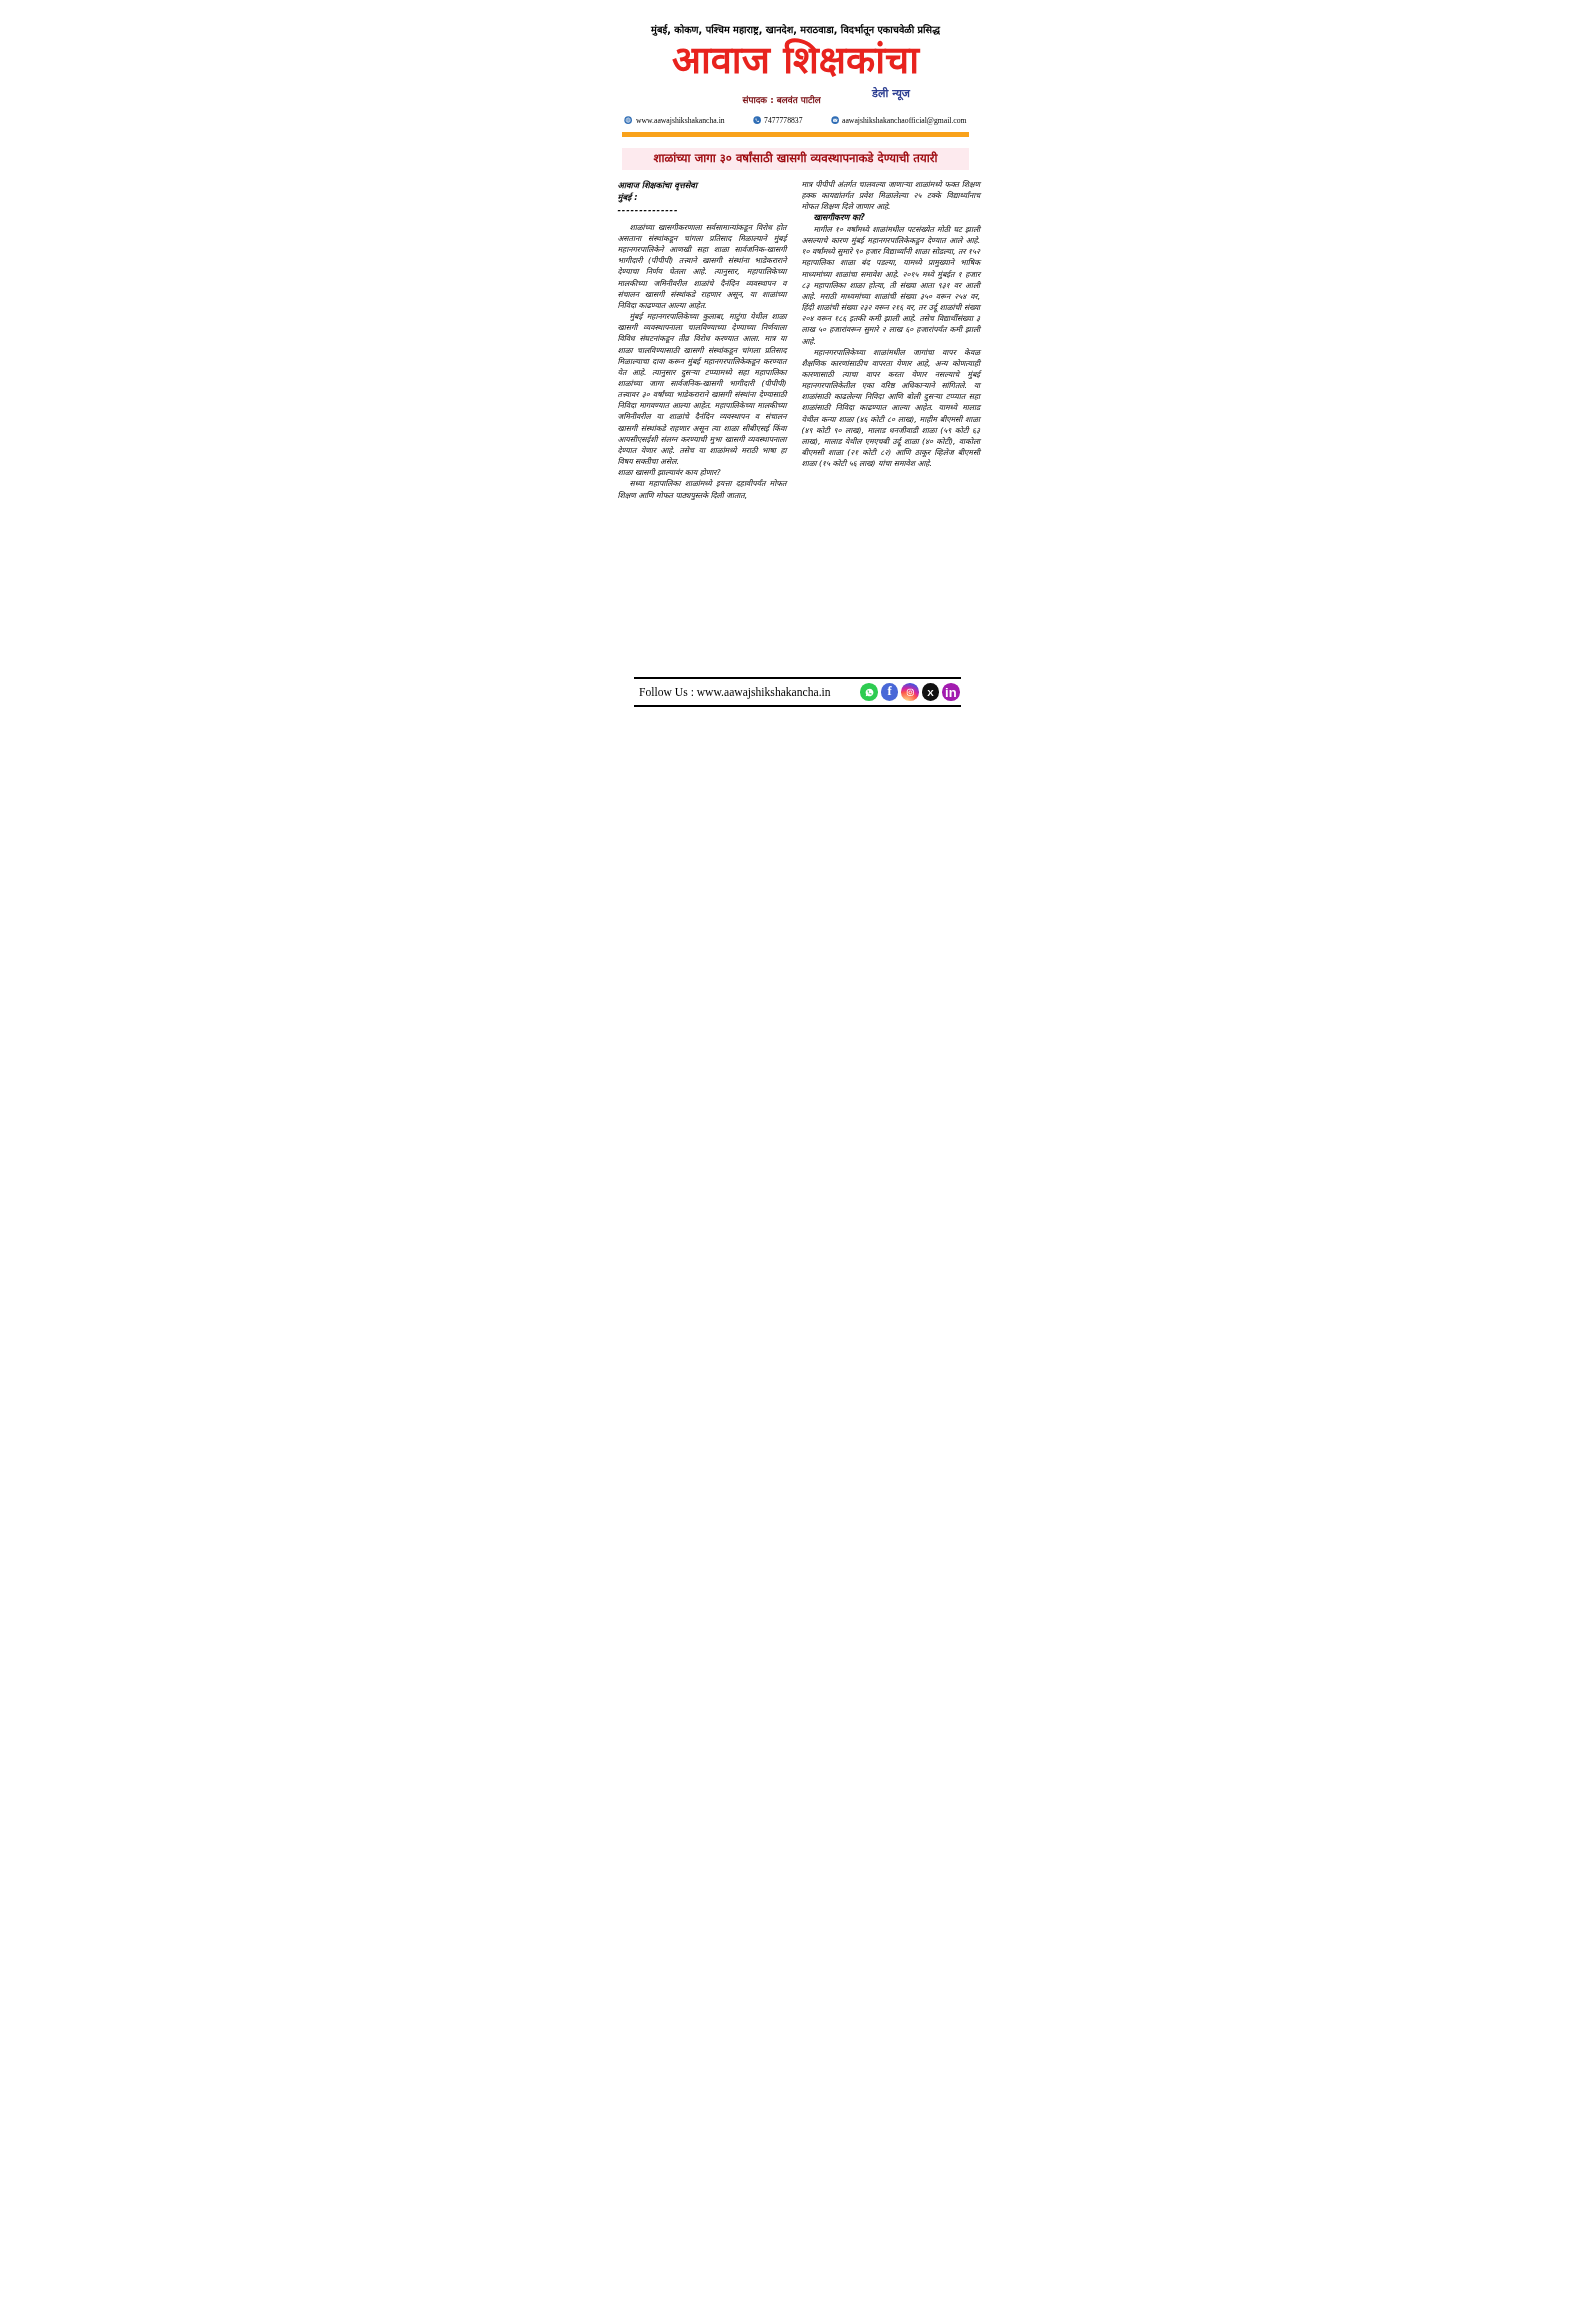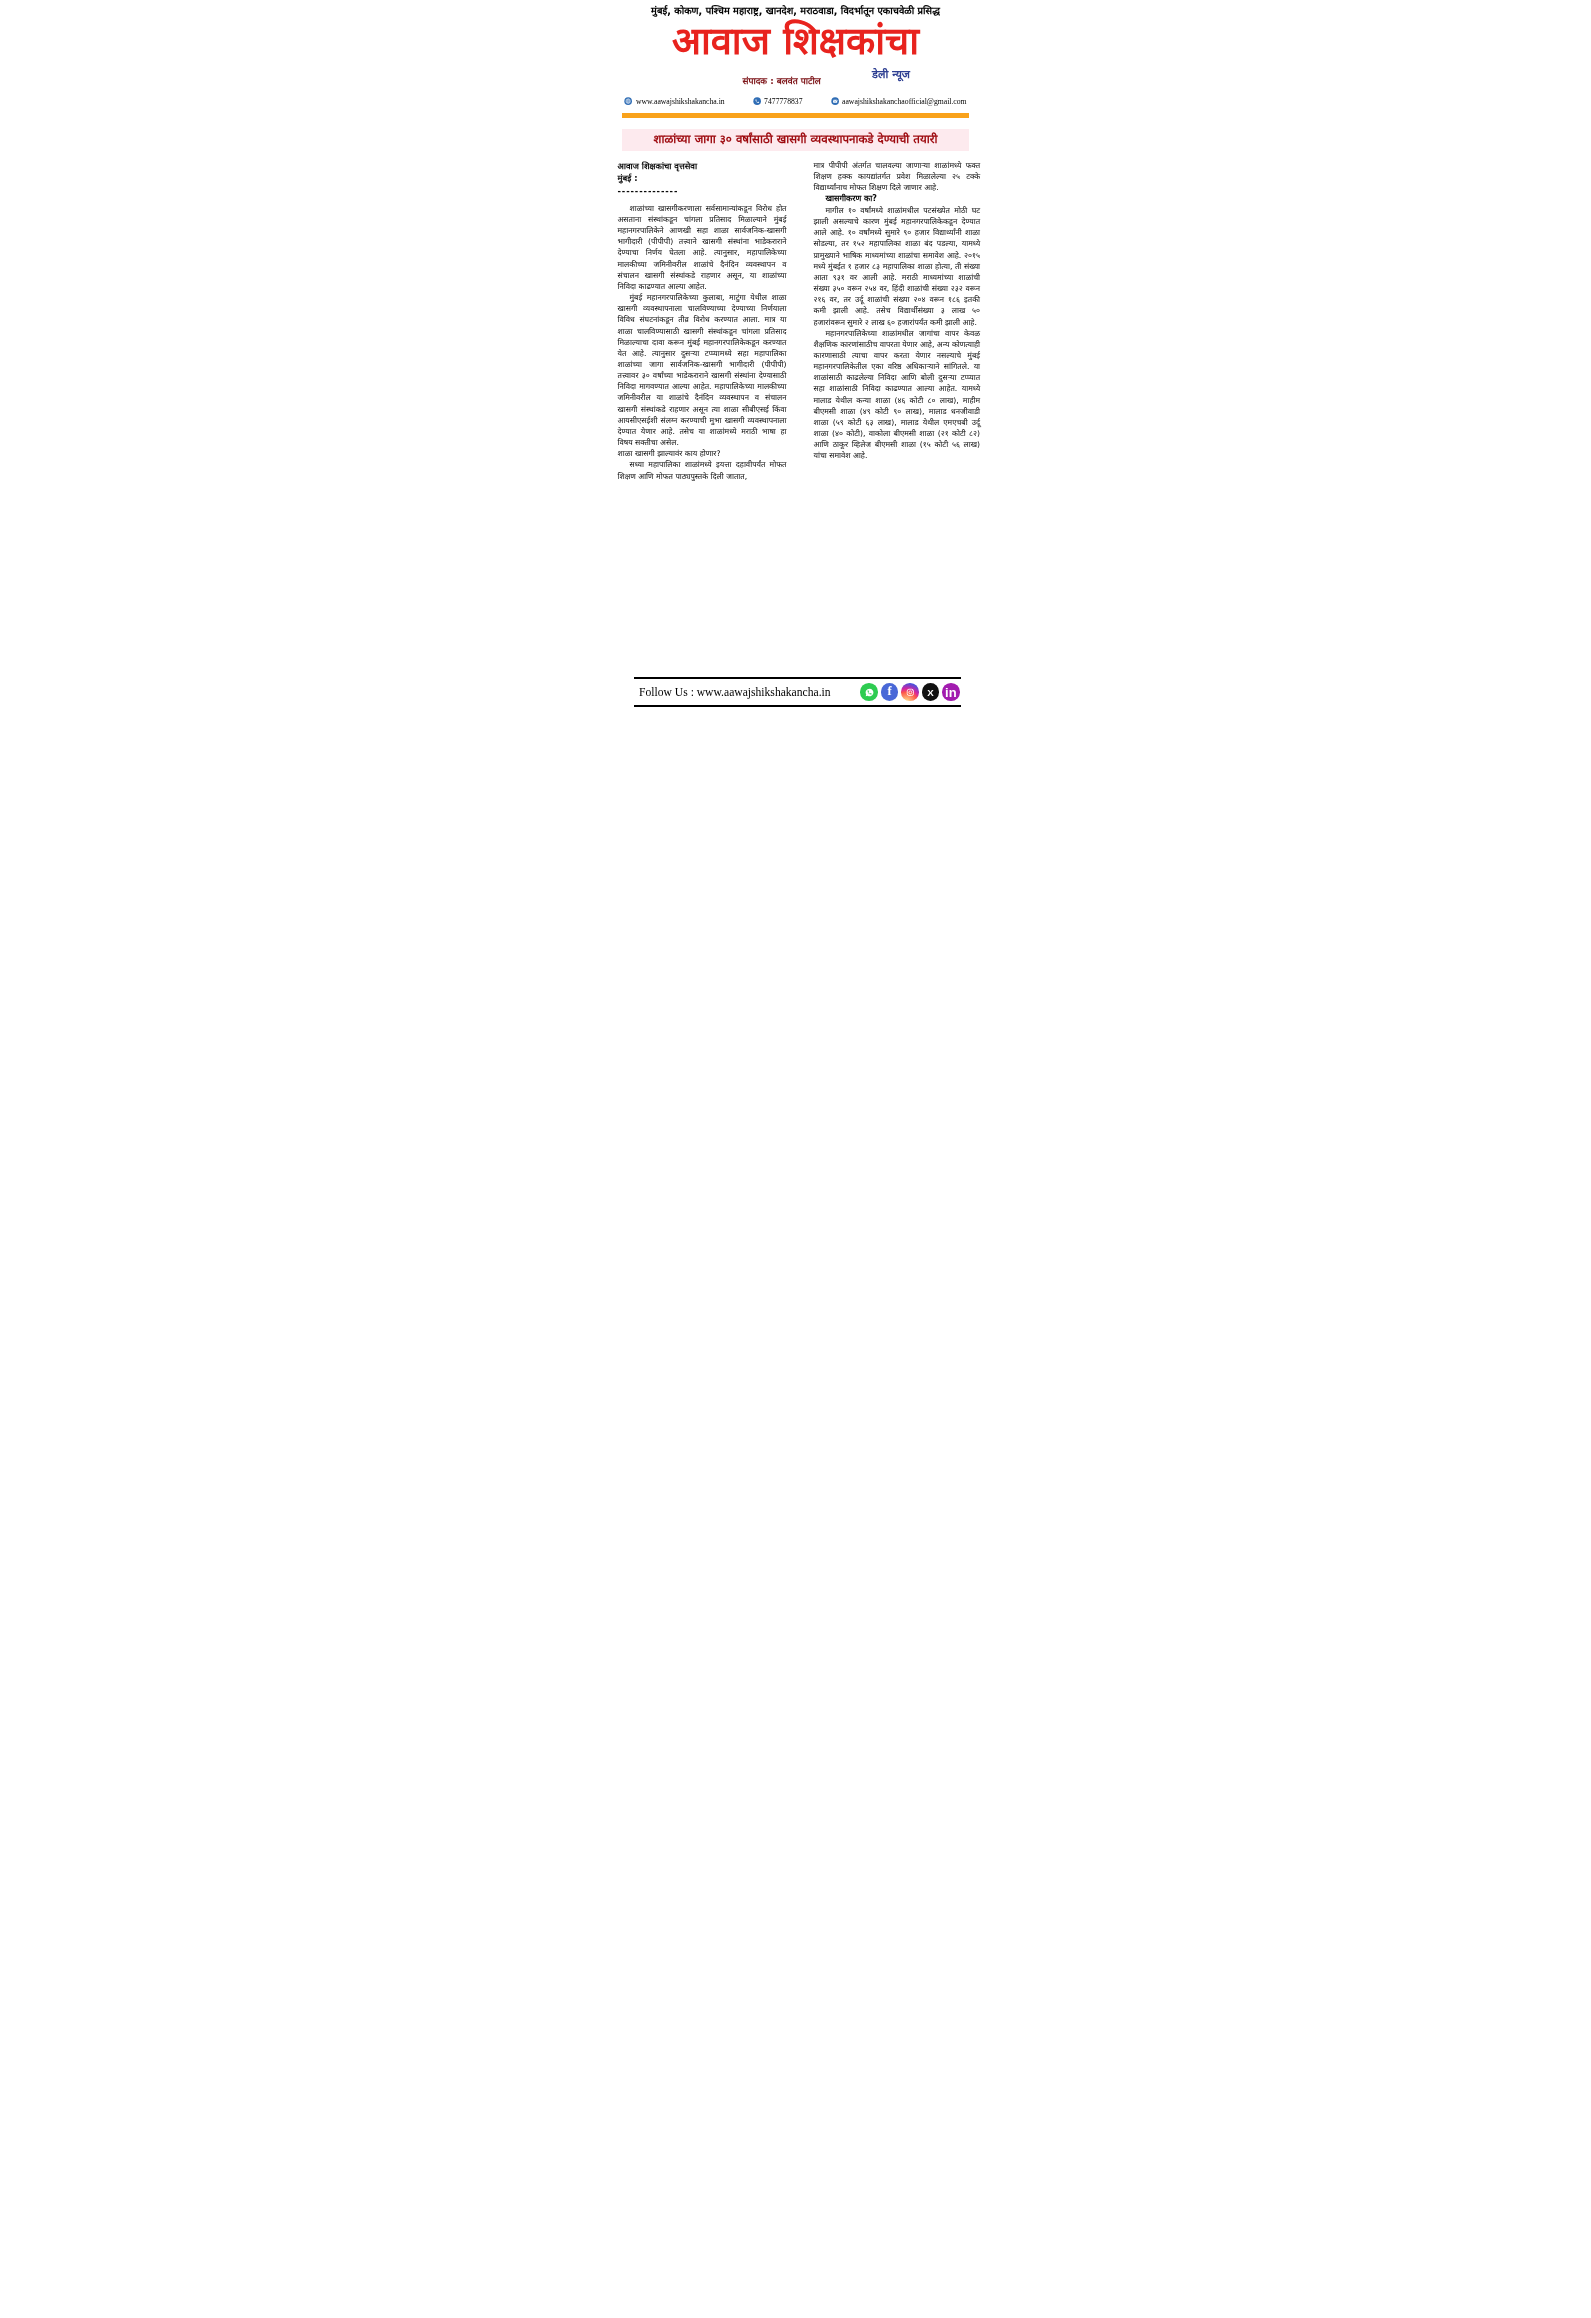--- a/index.html
+++ b/index.html
@@ -1,19 +1,19 @@
 <!DOCTYPE html>
 <html style="font-size:7.4px"><head>
 <meta charset="utf-8">
 <style>
   * { box-sizing: border-box; }
   html, body { margin: 0; padding: 0; background: #ffffff; }
   .page {
     width: 398px; min-height: 731px; margin: 0 auto; background: #fff;
-    font-family: "DejaVu Sans", sans-serif; padding-top: 5px;
+    font-family: "DejaVu Sans", sans-serif; padding-top: 24px;
     display: flex; flex-direction: column;
   }
   .tagline {
     text-align: center; font-weight: 700; font-size: 9.7px; color: #000;
     padding: 0 14px; line-height: 1.3;
   }
   .masthead {
     margin: 2.8px 0 0; text-align: center; color: #e8231e;
     font-size: 38px; line-height: 1.15; font-weight: 800; white-space: nowrap;
   }
@@ -34,22 +34,22 @@
   .orange-bar { height: 4.2px; background: #f9a21b; margin: 6.5px 25.5px 0; }
   .headline {
     text-align: center; color: #1d4f8c; font-weight: 800;
     font-size: 26.4px; line-height: 1.75; margin-top: 5.6px; padding: 0 9.3px;
   }
   .subhead-band {
     margin: 5.6px 25.5px 0; background: #fdeaee; text-align: center; padding: 3.7px 1.9px;
   }
   .subhead-band span { color: #9e0b10; font-weight: 800; font-size: 11.6px; line-height: 1.25; }
   .article {
-    display: flex; gap: 27px; margin: 9.3px 14.4px 0 21px;
-    text-align: justify; font-size: 7.7px; line-height: 1.45; color: #0a0a0a;
+    display: flex; gap: 15px; margin: 9.3px 14.4px 0 21px;
+    text-align: justify; font-size: 7.7px; line-height: 1.45; color: #0a0a0a; font-style: italic;
   }
   .col-left { flex: 0 0 169px; }
   .col-right { flex: 1; }
   .byline-block { font-weight: 700; font-size: 8.3px; margin-bottom: 5.6px; line-height: 1.5; }
   .dashes { letter-spacing: 0.9px; font-weight: 800; }
   .article p { margin: 0; }
   .article p.indent { text-indent: 12px; }
   .col-subhead { font-weight: 800; font-size: 8px; margin-left: 12px; }
   .footer { margin: 11px 34px 0 37px; }
   .rule { height: 1.9px; background: #000; }

